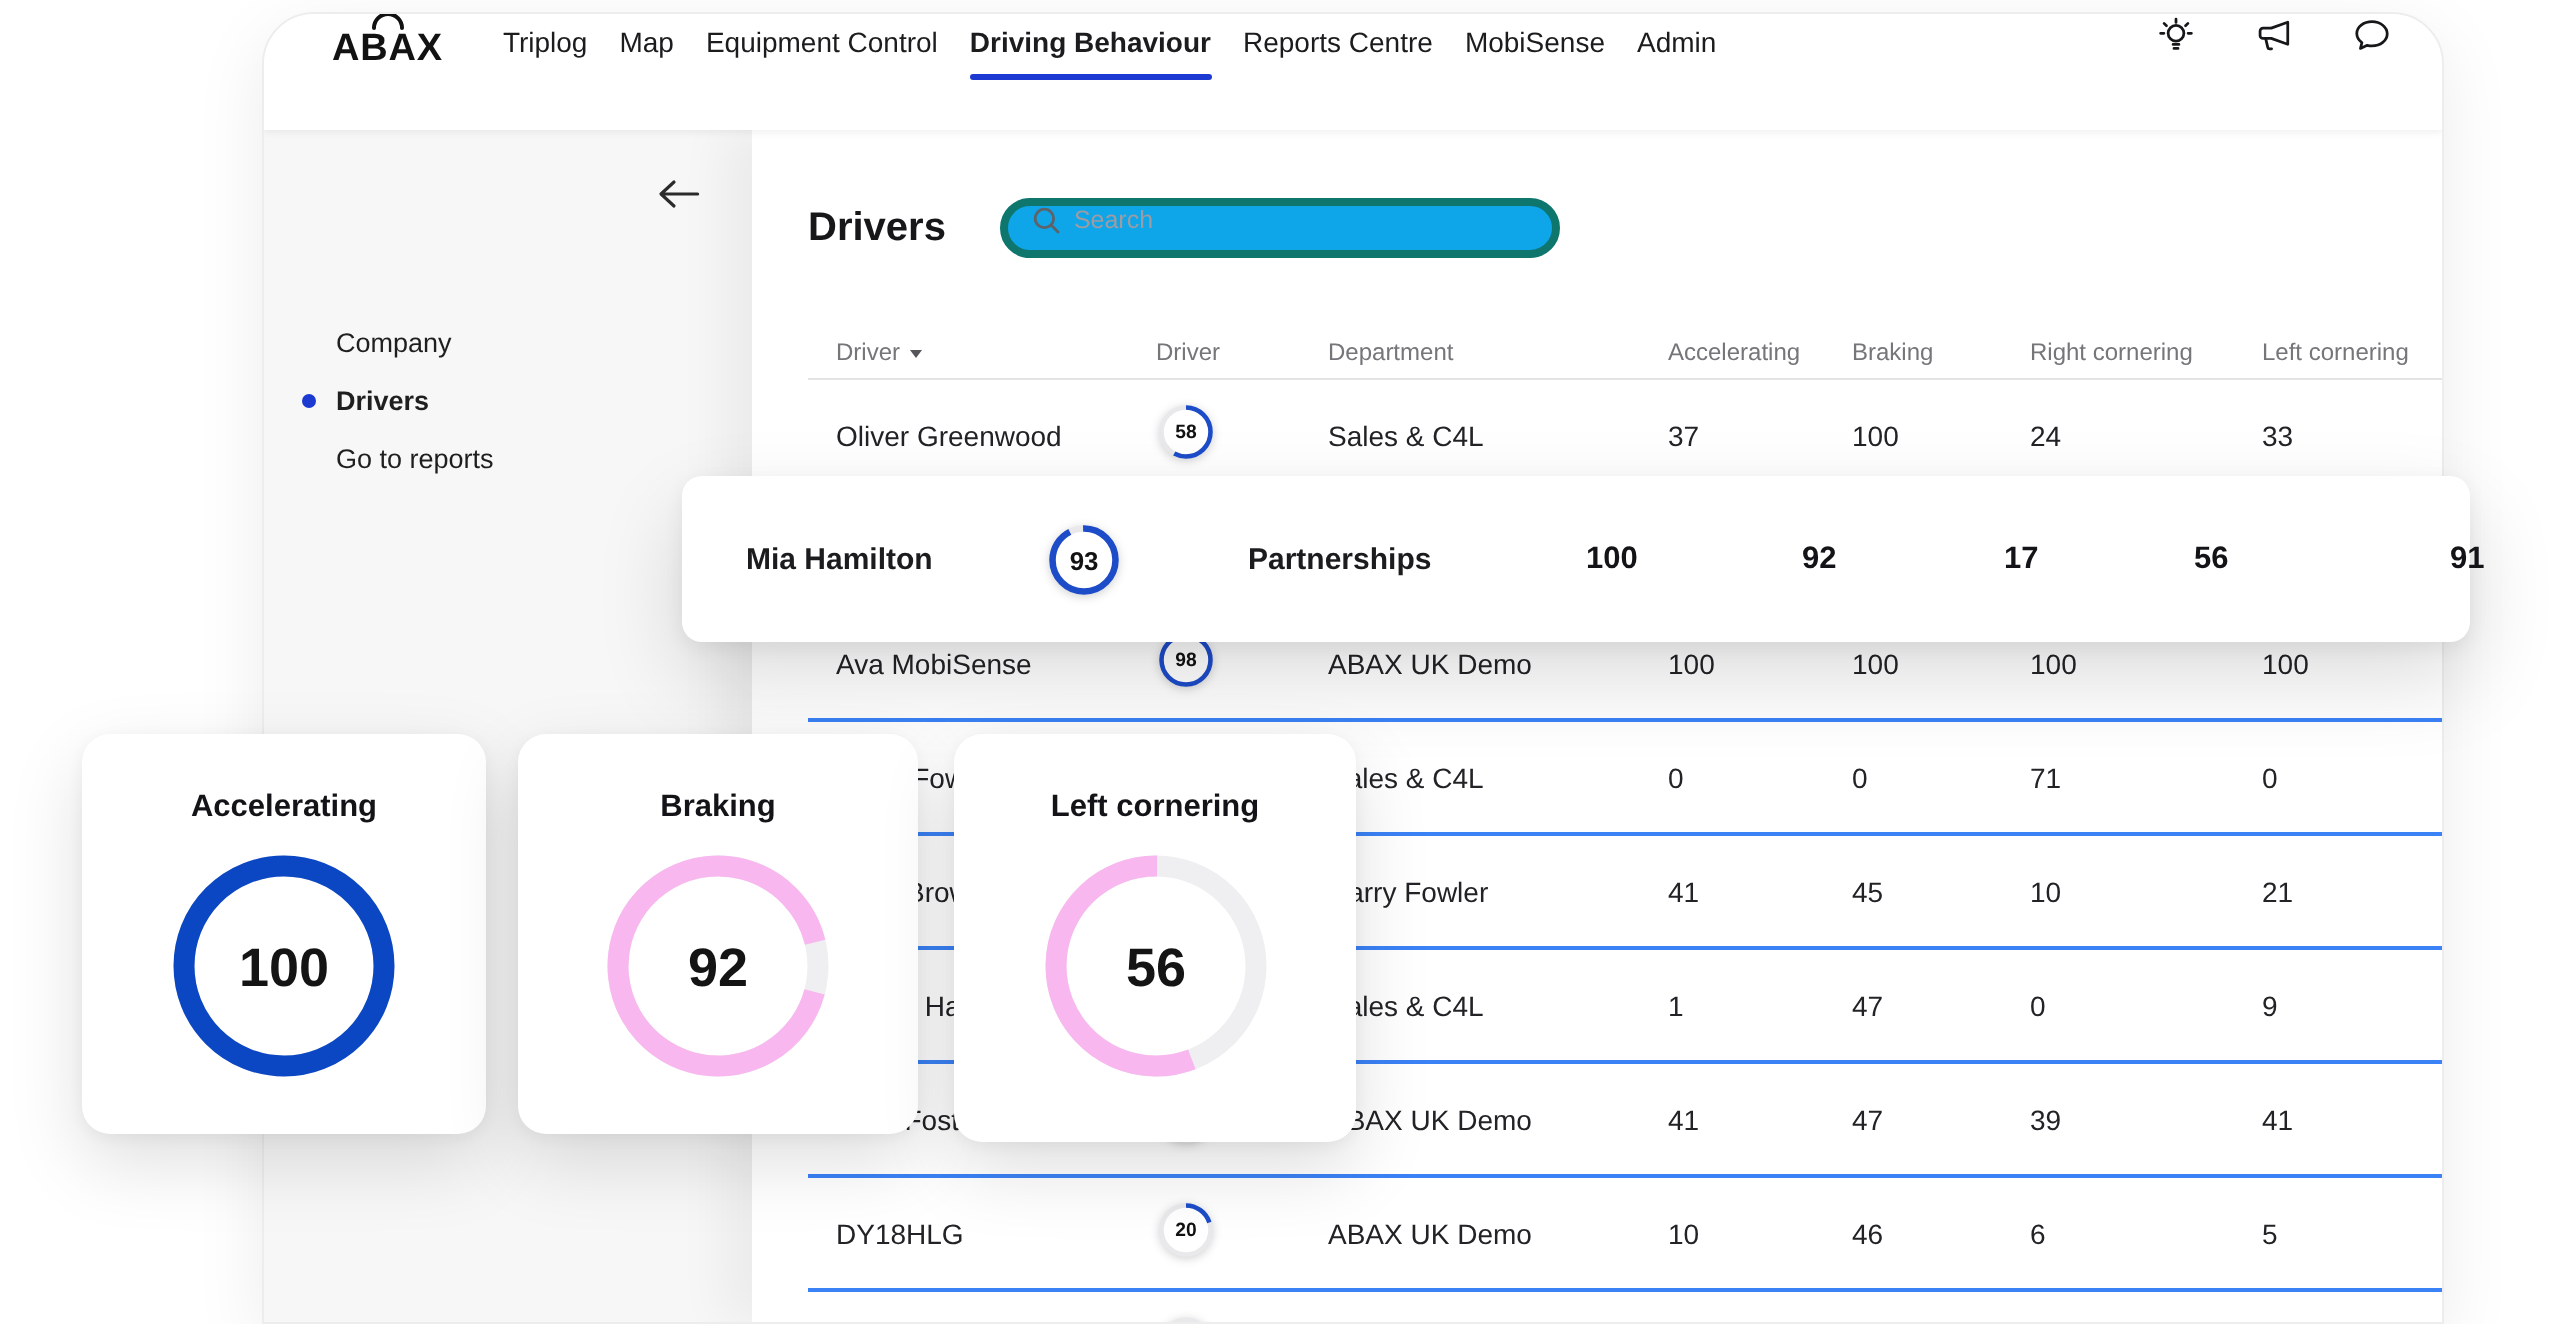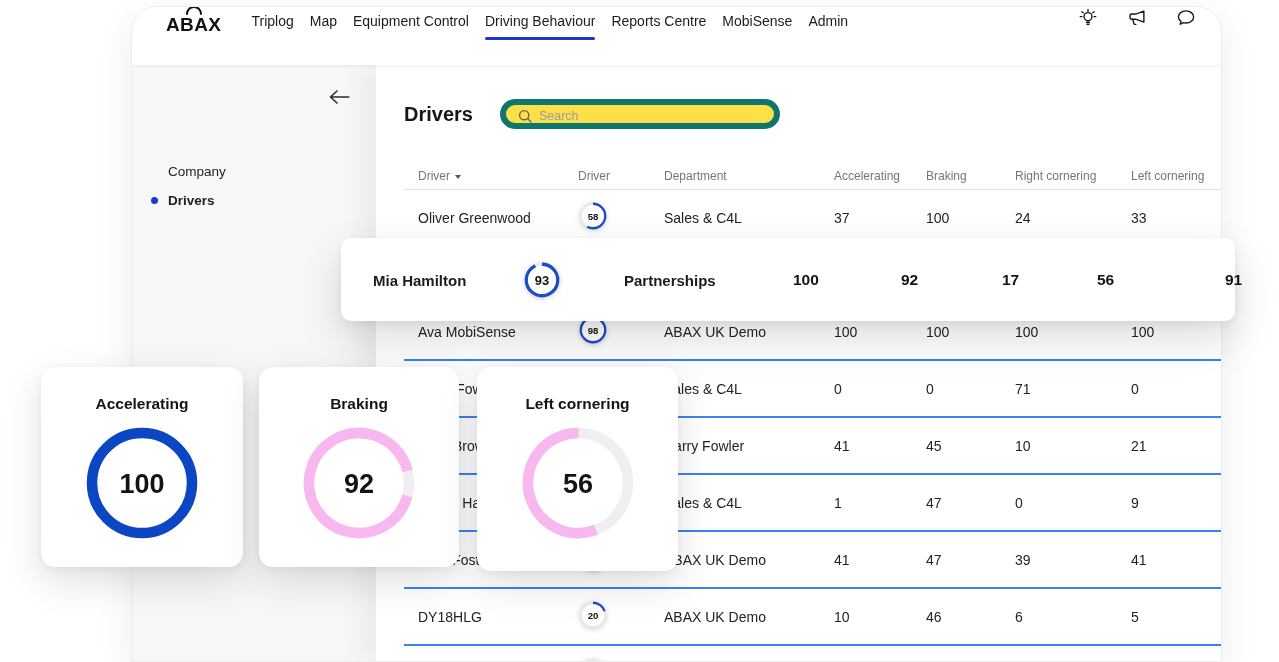--- a/index.html
+++ b/index.html
@@ -10,41 +10,41 @@
   .app{position:absolute;left:131px;top:6px;width:1091px;height:656px;background:#fff;
        border:1px solid #ededed;border-radius:26px 26px 0 0;box-shadow:0 10px 36px rgba(0,0,0,.08);overflow:hidden;z-index:1}
 
   
   .navbar{position:relative;z-index:6;height:58px;display:flex;align-items:flex-start;
           padding:0 24px 0 34px;background:#fff;box-shadow:0 1px 4px rgba(0,0,0,.07)}
   .logo{position:relative;font-weight:bold;font-size:19px;letter-spacing:.4px;padding-top:7px;color:#121212}
   .logo svg{position:absolute;top:0;left:50%;transform:translateX(-50%)}
   .nav-items{display:flex;gap:16px;margin-left:30px;list-style:none;font-size:14px}
   .nav-items li{position:relative;padding:6px 0;cursor:pointer;white-space:nowrap;color:#1c1c1e}
-  .nav-items li.active{font-weight:normal}
+  .nav-items li.active{font-weight:bold}
   .nav-items li.active::after{content:"";position:absolute;left:0;right:0;bottom:-5px;height:3px;border-radius:2px;background:var(--accent)}
   .nav-icons{margin-left:auto;display:flex;align-items:center;gap:27px}
   .icon-btn{background:none;border:none;cursor:pointer;display:flex;padding:0}
   .icon-btn svg{stroke:#17171a;fill:none;stroke-width:1.5;stroke-linecap:round;stroke-linejoin:round}
 
   
   .sidebar{position:absolute;left:0;top:58px;bottom:0;width:244px;background:#f7f7f8}
   .back-btn{position:absolute;top:24px;right:26px;background:none;border:none;cursor:pointer;display:flex}
   .back-btn svg{stroke:#2b2b2b;fill:none;stroke-width:1.6;stroke-linecap:round;stroke-linejoin:round}
   .side-items{list-style:none;margin-top:92px;padding-left:36px;font-size:13.5px;line-height:29px;color:#1f1f1f}
   .side-items li{position:relative;cursor:pointer}
   .side-items li.active{font-weight:bold}
   .side-items .dot{position:absolute;left:-17px;top:11px;width:7px;height:7px;border-radius:50%;background:var(--accent)}
 
   
   .main{position:absolute;left:244px;top:58px;right:0;bottom:0;background:#fff;box-shadow:-14px 0 24px rgba(0,0,0,.05)}
   .page-head{display:flex;align-items:center;padding:34px 0 0 28px}
   .page-title{font-size:20px;font-weight:bold;color:#17171a}
-  .search{margin-left:27px;width:280px;height:30px;border:6px solid #0f766e;border-radius:16px;
-          display:flex;align-items:flex-end;padding:0 12px;gap:7px;background:#fde047}
+  .search{margin-left:27px;width:280px;height:30px;border:4px solid #0f766e;border-radius:16px;
+          display:flex;align-items:flex-start;padding:0 12px;gap:7px;background:#0ea5e9}
   .search svg{stroke:#5f6368;fill:none;stroke-width:1.4;stroke-linecap:round}
   .search input{border:none;outline:none;flex:1;font-size:12.5px;font-family:inherit;color:#333;background:transparent}
   .search input::placeholder{color:#9c9ca2}
 
   
   .table{margin:33px 0 0 28px}
   .thead,.tr{display:grid;grid-template-columns:160px 86px 170px 92px 89px 116px 1fr;align-items:center;padding-left:14px}
   .thead{height:28px;border-bottom:1px solid #e4e4e4;font-size:12px;color:#75757a}
   .th{white-space:nowrap;cursor:pointer}
   .tr{height:57px;border-bottom:2px solid #3b82f6;font-size:14px;color:#232327}
@@ -131,20 +131,21 @@
         <svg width="22" height="16" viewBox="0 0 22 16">
           <path d="M9 2L2.5 8 9 14M2.8 8h18"></path>
         </svg>
       </button>
       <ul class="side-items">
         <li>Company</li>
         <li class="active">
           <span class="dot"></span>
           <span>Drivers</span>
         </li>
+        <li>Go to reports</li>
       </ul>
     </aside>
 
     <main class="main">
       <div class="page-head">
         <h1 class="page-title">Drivers</h1>
         <div class="search">
           <svg width="14" height="14" viewBox="0 0 14 14">
             <circle cx="6.2" cy="6.2" r="4.6"></circle>
               <path d="M9.8 9.8l3.2 3.2"></path>

